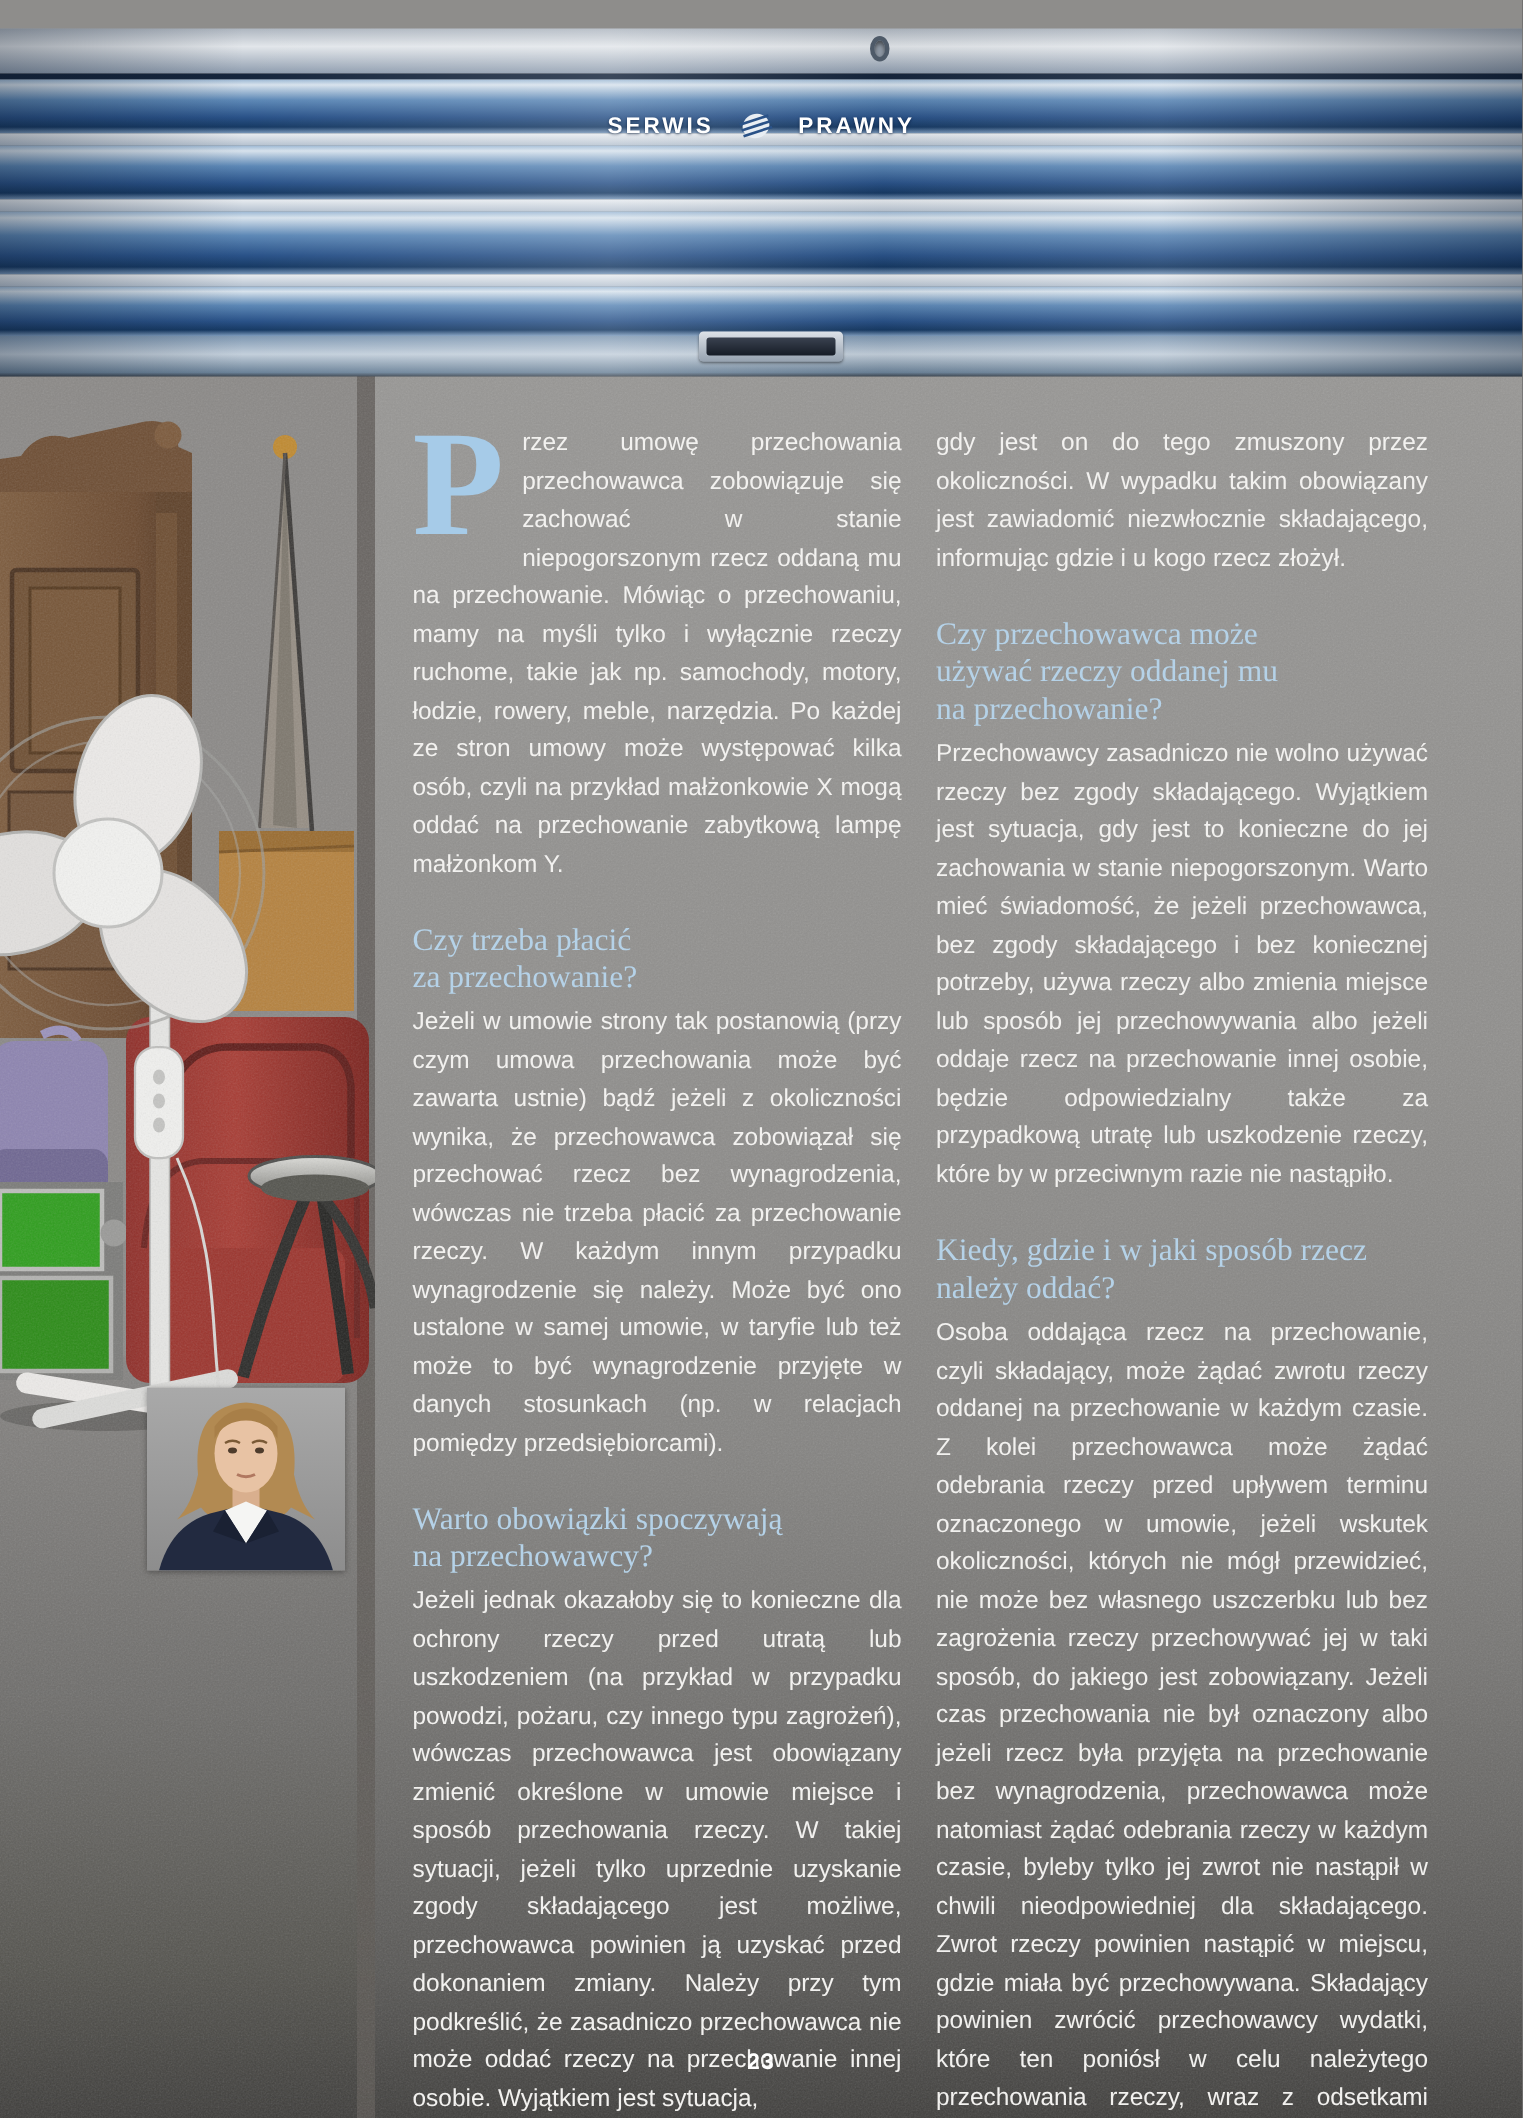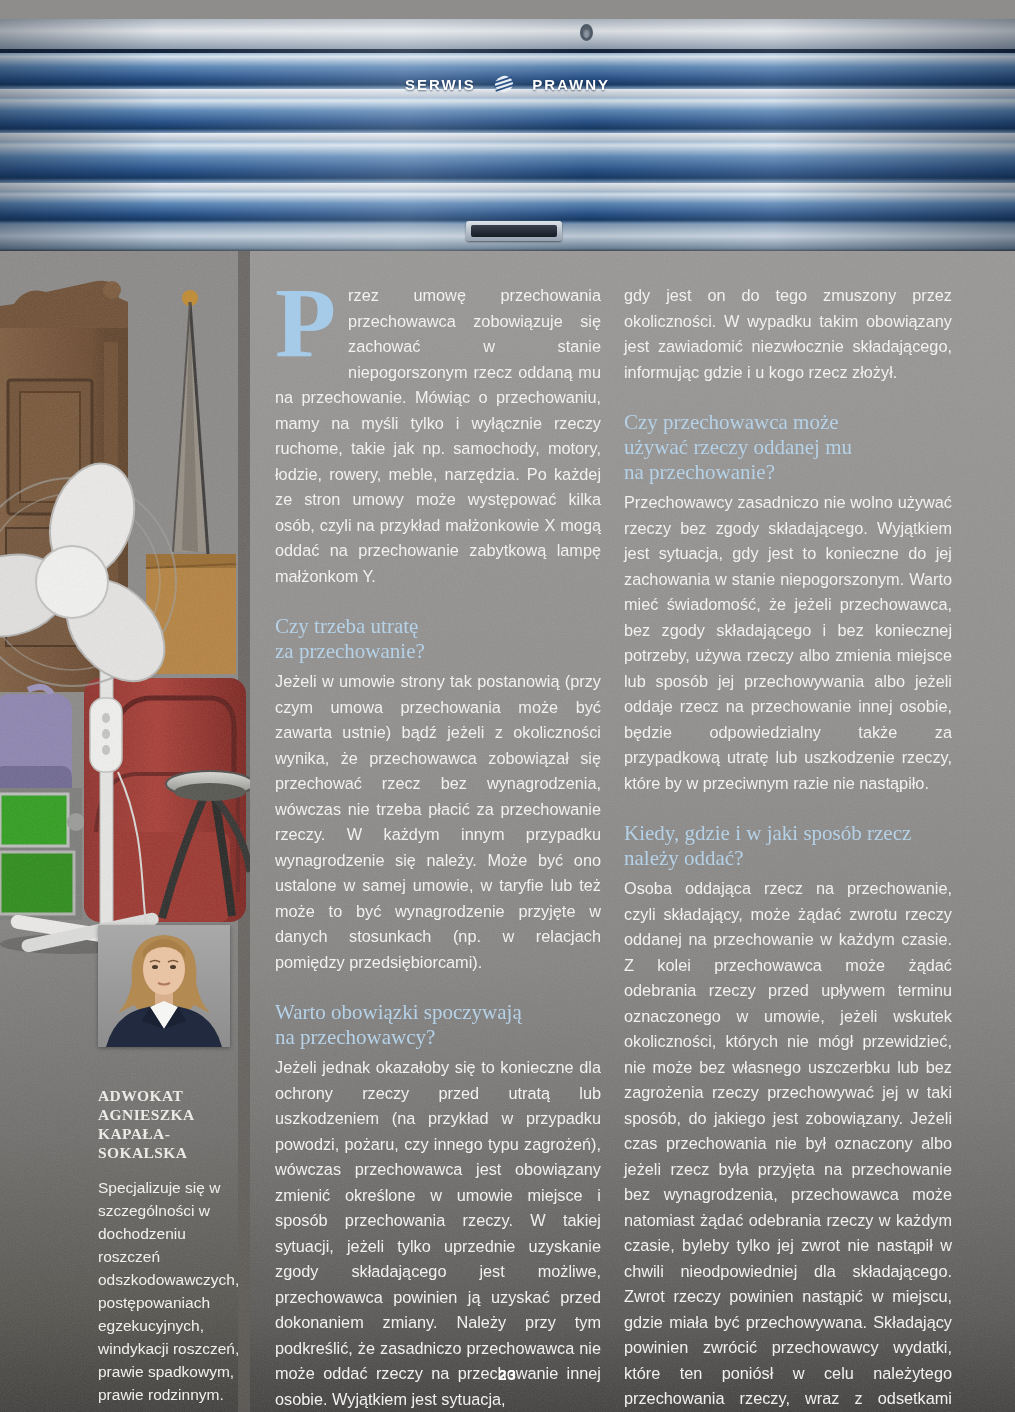--- a/index.html
+++ b/index.html
@@ -217,21 +217,21 @@
     </div>
 
     <div class="handle">
       <div class="inner"></div>
     </div>
   </div>
 
   <div class="col col-left">
     <p><span class="dropcap">P</span><span>rzez umowę przechowania przechowawca zobowiązuje się zachować w stanie niepogorszonym rzecz oddaną mu na przechowanie. Mówiąc o przechowaniu, mamy na myśli tylko i wyłącznie rzeczy ruchome, takie jak np. samochody, motory, łodzie, rowery, meble, narzędzia. Po każdej ze stron umowy może występować kilka osób, czyli na przykład małżonkowie X mogą oddać na przechowanie zabytkową lampę małżonkom Y.</span></p>
 
-    <h2>Czy trzeba utratę
+    <h2>Czy trzeba płacić
 za przechowanie?</h2>
     <p>Jeżeli w umowie strony tak postanowią (przy czym umowa przechowania może być zawarta ustnie) bądź jeżeli z okoliczności wynika, że przechowawca zobowiązał się przechować rzecz bez wynagrodzenia, wówczas nie trzeba płacić za przechowanie rzeczy. W każdym innym przypadku wynagrodzenie się należy. Może być ono ustalone w samej umowie, w taryfie lub też może to być wynagrodzenie przyjęte w danych stosunkach (np. w relacjach pomiędzy przedsiębiorcami).</p>
 
     <h2>Warto obowiązki spoczywają
 na przechowawcy?</h2>
     <p>Jeżeli jednak okazałoby się to konieczne dla ochrony rzeczy przed utratą lub uszkodzeniem (na przykład w przypadku powodzi, pożaru, czy innego typu zagrożeń), wówczas przechowawca jest obowiązany zmienić określone w umowie miejsce i sposób przechowania rzeczy. W takiej sytuacji, jeżeli tylko uprzednie uzyskanie zgody składającego jest możliwe, przechowawca powinien ją uzyskać przed dokonaniem zmiany. Należy przy tym podkreślić, że zasadniczo przechowawca nie może oddać rzeczy na przechowanie innej osobie. Wyjątkiem jest sytuacja,</p>
   </div>
 
   <div class="col col-right">
     <p>gdy jest on do tego zmuszony przez okoliczności. W wypadku takim obowiązany jest zawiadomić niezwłocznie składającego, informując gdzie i u kogo rzecz złożył.</p>
@@ -264,21 +264,15 @@
       <path d="M52,37 Q57,34 62,37" stroke="#7a5a36" stroke-width="1.5" fill="none"></path>
       <path d="M70,37 Q75,34 80,37" stroke="#7a5a36" stroke-width="1.5" fill="none"></path>
       <path d="M60,58 Q66,61 72,58" stroke="#b07860" stroke-width="2" fill="none"></path>
       <path d="M8,122 Q16,92 42,84 L66,78 L90,84 Q116,92 124,122 Z" fill="#222a40"></path>
       <path d="M52,82 L66,76 L80,82 L66,104 Z" fill="#f5f5f3"></path>
       <path d="M52,82 L66,104 L44,96 Z" fill="#1a2133"></path>
       <path d="M80,82 L66,104 L88,96 Z" fill="#1a2133"></path>
     </g>
   </svg>
 
-  <div class="sidebar">
-    <div class="name">ADWOKAT
-AGNIESZKA
-KAPAŁA-SOKALSKA</div>
-    <div class="bio">Specjalizuje się w szczególności w dochodzeniu roszczeń odszkodowawczych, postępowaniach egzekucyjnych, windykacji roszczeń, prawie spadkowym, prawie rodzinnym.</div>
-  </div>
 
   <div class="page-number">23</div>
 </div>
 
 </body></html>

